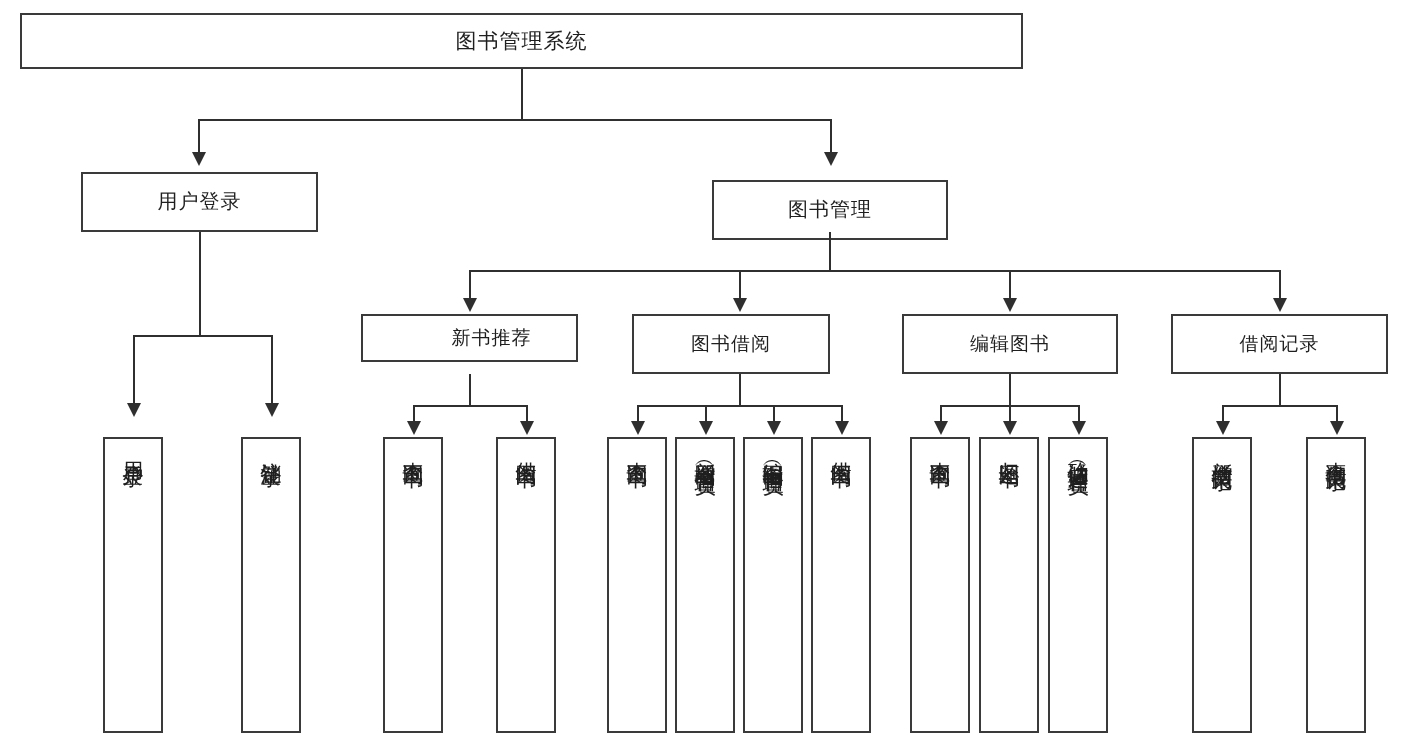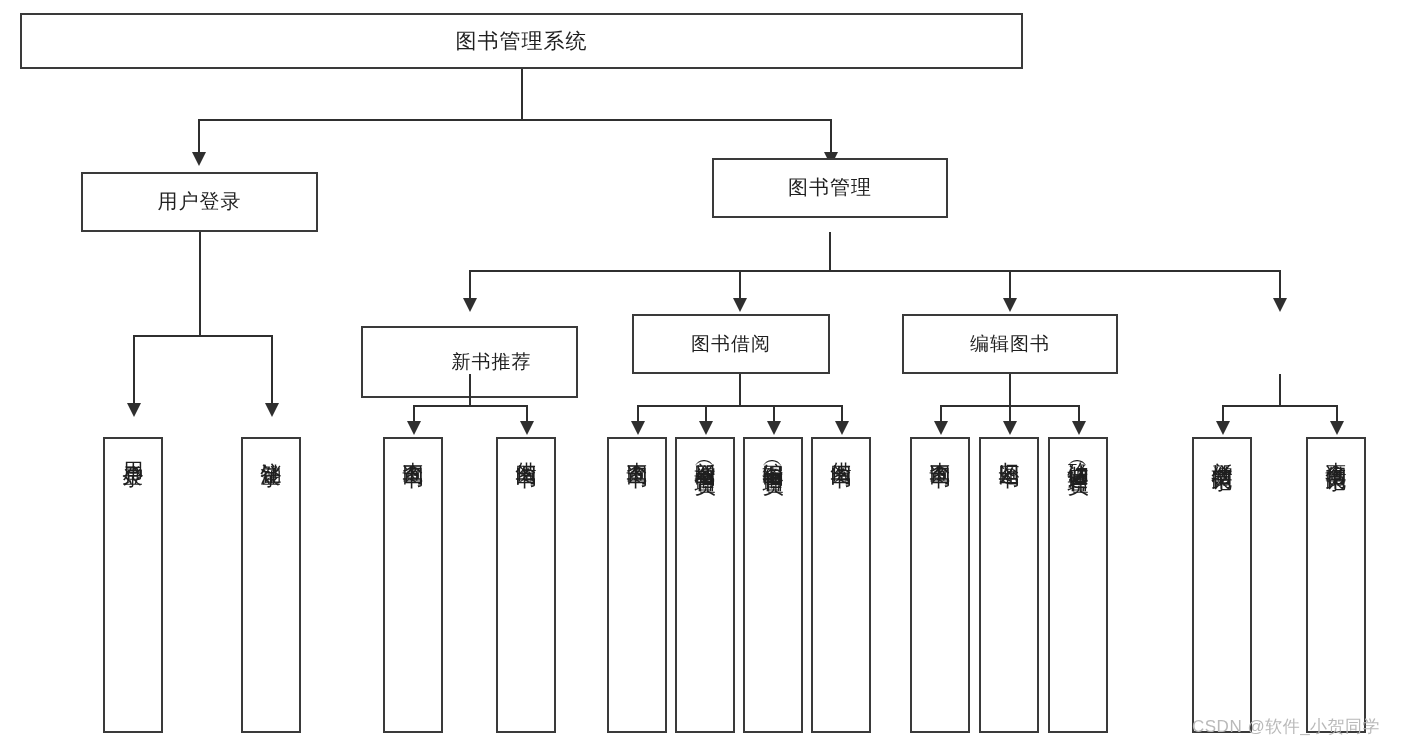--- a/index.html
+++ b/index.html
@@ -85,21 +85,21 @@
   <div class="conn hline" style="left:198px;top:119px;width:634px;"></div>
   <div class="conn vline" style="left:198px;top:119px;height:35px;"></div>
   <div class="arrow" style="left:192px;top:152px;"></div>
   <div class="conn vline" style="left:830px;top:119px;height:35px;"></div>
   <div class="arrow" style="left:824px;top:152px;"></div>
 
   <div class="node tier2" style="left:81px;top:172px;width:237px;height:60px;">
     <span class="node-label">用户登录</span>
   </div>
 
-  <div class="node tier2" style="left:712px;top:158px;width:236px;height:60px;">
+  <div class="node tier2" style="left:712px;top:180px;width:236px;height:60px;">
     <span class="node-label">图书管理</span>
   </div>
 
   <div class="conn vline" style="left:199px;top:232px;height:104px;"></div>
   <div class="conn hline" style="left:133px;top:335px;width:139px;"></div>
   <div class="conn vline" style="left:133px;top:335px;height:70px;"></div>
   <div class="arrow" style="left:127px;top:403px;"></div>
   <div class="conn vline" style="left:271px;top:335px;height:70px;"></div>
   <div class="arrow" style="left:265px;top:403px;"></div>
 
@@ -107,28 +107,31 @@
   <div class="conn hline" style="left:469px;top:270px;width:812px;"></div>
   <div class="conn vline" style="left:469px;top:270px;height:30px;"></div>
   <div class="arrow" style="left:463px;top:298px;"></div>
   <div class="conn vline" style="left:739px;top:270px;height:30px;"></div>
   <div class="arrow" style="left:733px;top:298px;"></div>
   <div class="conn vline" style="left:1009px;top:270px;height:30px;"></div>
   <div class="arrow" style="left:1003px;top:298px;"></div>
   <div class="conn vline" style="left:1279px;top:270px;height:30px;"></div>
   <div class="arrow" style="left:1273px;top:298px;"></div>
 
-  <div class="node tier3" style="left:361px;top:326px;width:217px;height:72px;padding-left:44px;">
+  <div class="node tier3" style="left:361px;top:314px;width:217px;height:48px;padding-left:44px;">
     <span class="node-label">新书推荐</span>
   </div>
   <div class="node tier3" style="left:632px;top:314px;width:198px;height:60px;">
     <span class="node-label">图书借阅</span>
   </div>
   <div class="node tier3" style="left:902px;top:314px;width:216px;height:60px;">
     <span class="node-label">编辑图书</span>
+  </div>
+  <div class="node tier3" style="left:1171px;top:314px;width:217px;height:60px;">
+    <span class="node-label">借阅记录</span>
   </div>
 
   <div class="conn vline" style="left:469px;top:374px;height:32px;"></div>
   <div class="conn hline" style="left:413px;top:405px;width:114px;"></div>
   <div class="conn vline" style="left:413px;top:405px;height:18px;"></div>
   <div class="arrow" style="left:407px;top:421px;"></div>
   <div class="conn vline" style="left:526px;top:405px;height:18px;"></div>
   <div class="arrow" style="left:520px;top:421px;"></div>
 
   <div class="conn vline" style="left:739px;top:374px;height:32px;"></div>
@@ -195,15 +198,14 @@
     <span class="node-label">确认归还（管理员）</span>
   </div>
 
   <div class="node leaf" style="left:1192px;top:437px;width:60px;height:296px;">
     <span class="node-label">新增借阅记录</span>
   </div>
   <div class="node leaf" style="left:1306px;top:437px;width:60px;height:296px;">
     <span class="node-label">查询借阅记录</span>
   </div>
 
-  <div class="watermark" style="left:1192px;top:715px;">CSDN @软件_小贺同学</div>
 
 </div>
 
 </body></html>

